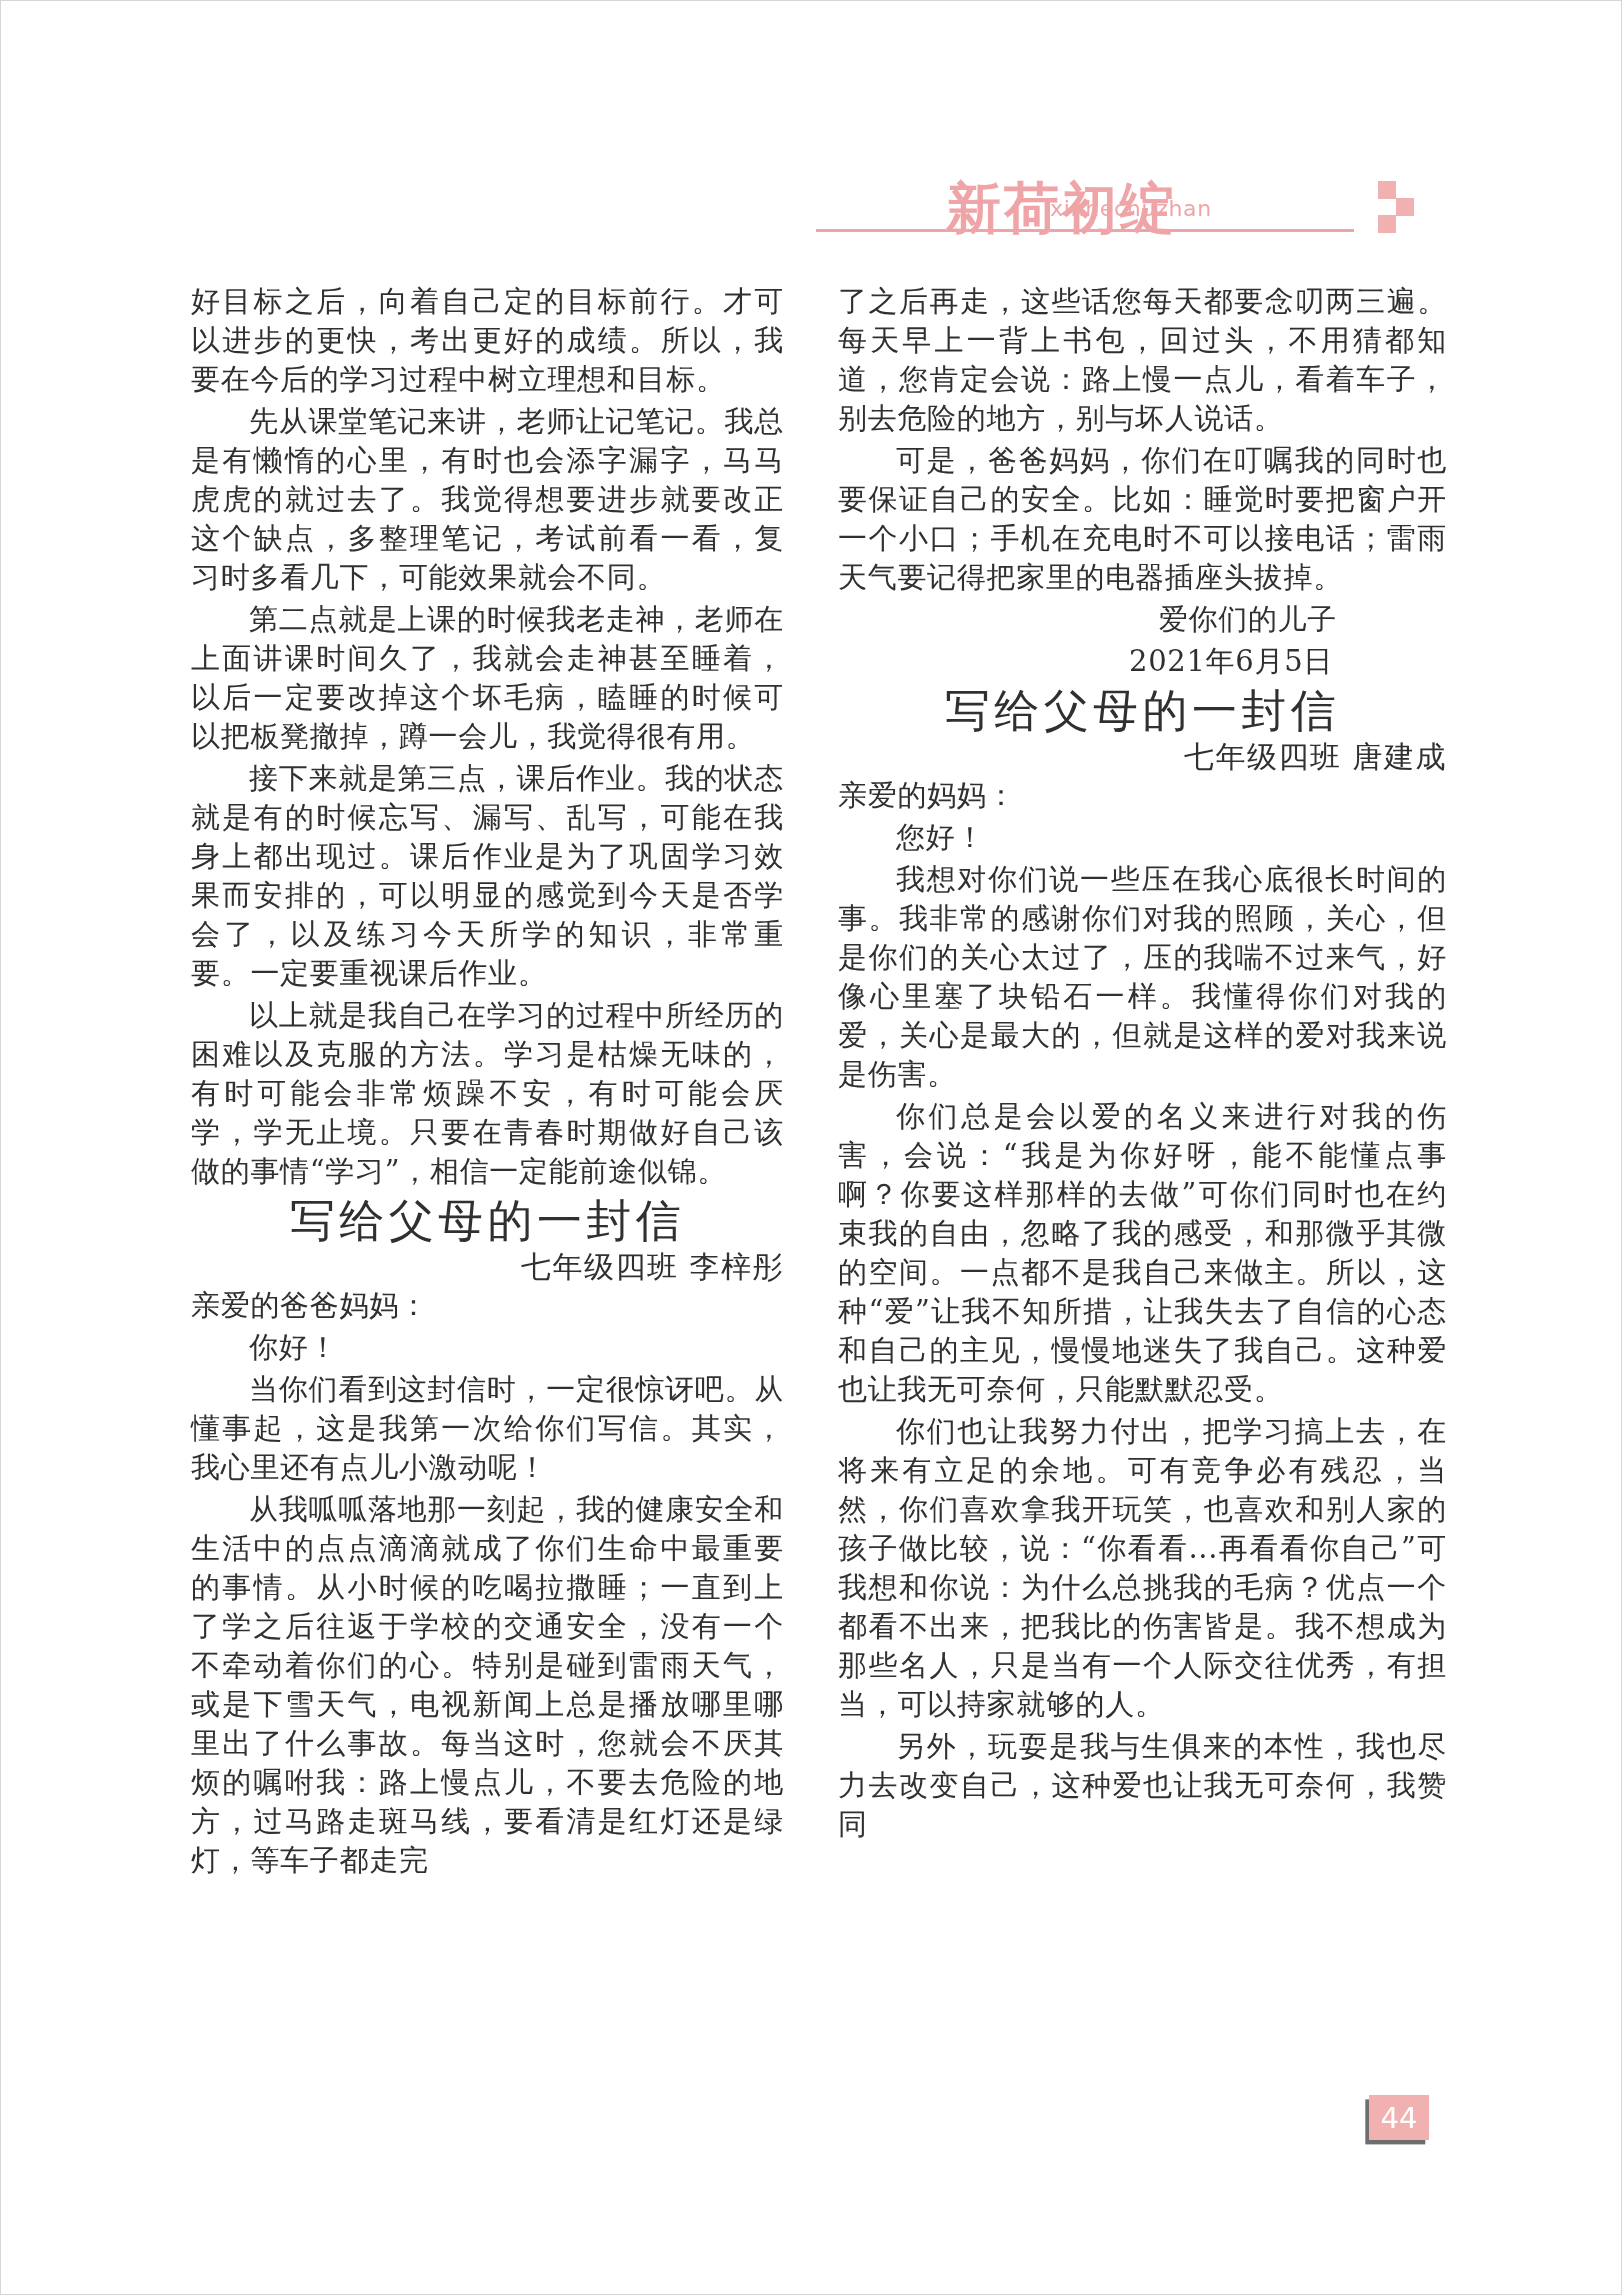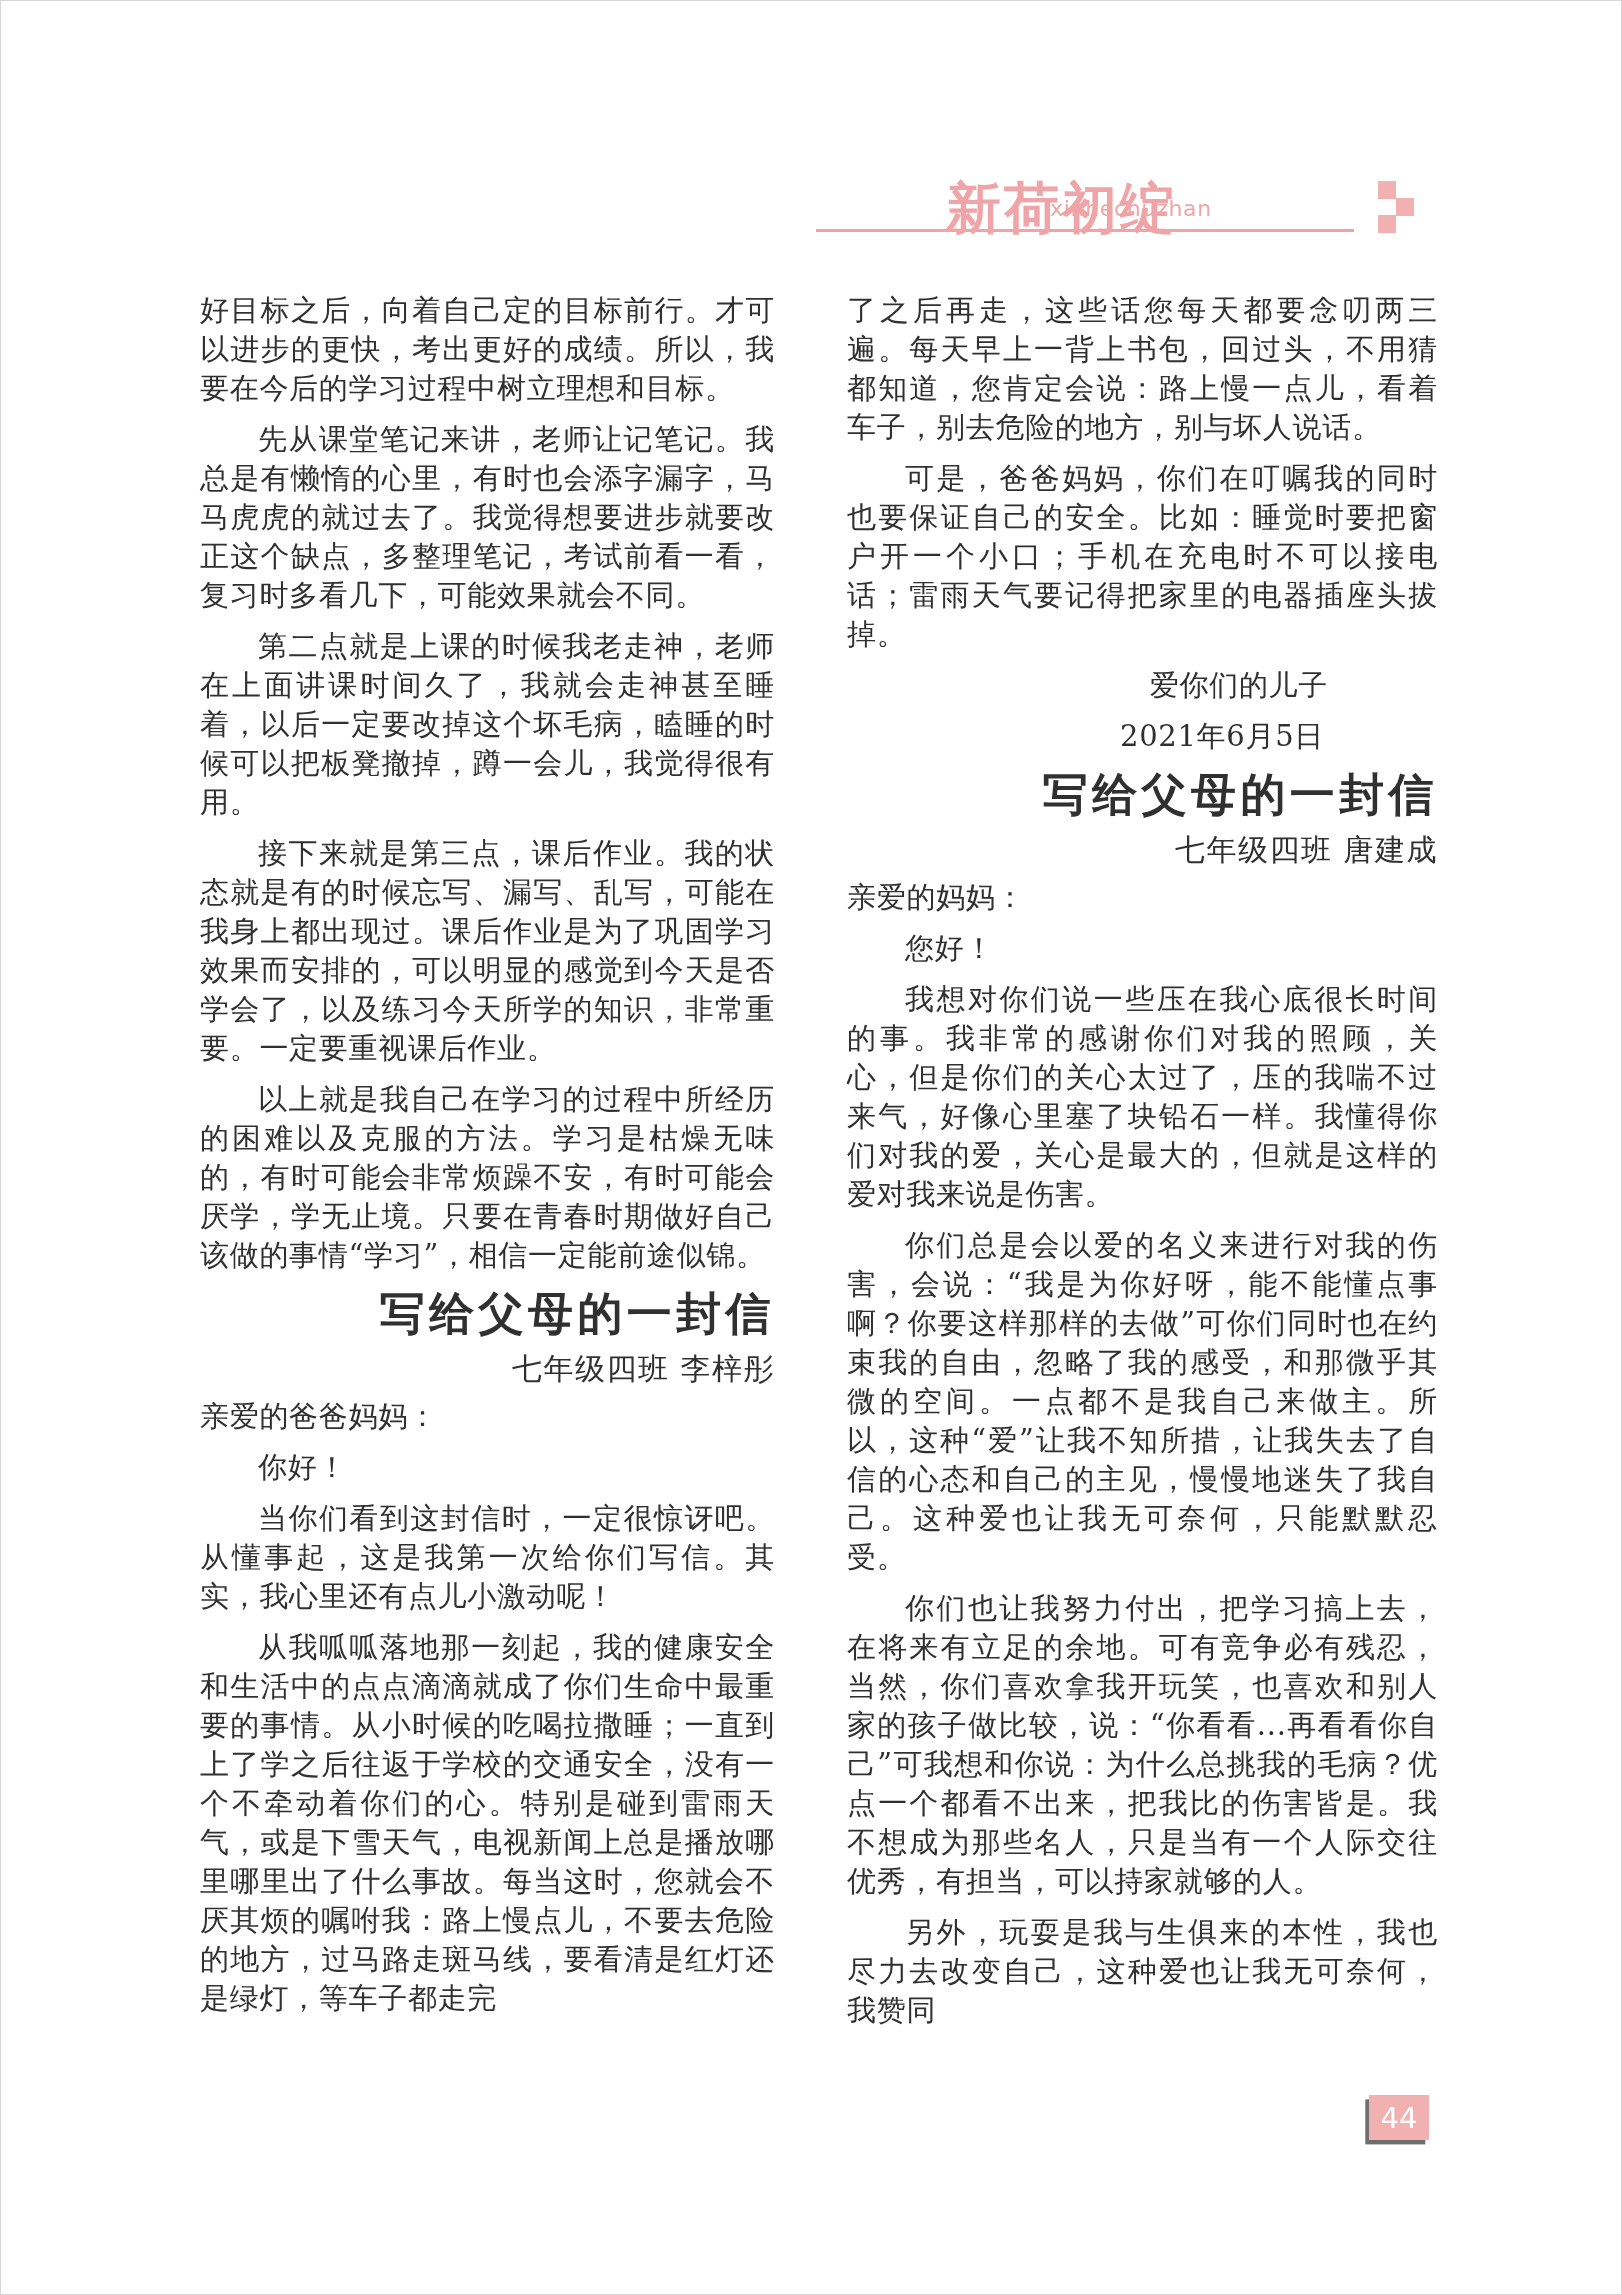--- a/index.html
+++ b/index.html
@@ -46,27 +46,27 @@
 
   
   .col{
     position:absolute;top:279px;
     font-size:29px;line-height:39px;letter-spacing:0.7px;
     color:var(--ink);
     text-align:justify;
   }
   .col-left{left:188px;width:599px;}
   .col-right{left:835px;width:615px;}
-  .col p{margin:12px;}
+  .col p{margin:3px;}
   .para{text-indent:2em;}
   .cont{text-indent:0;}
   .salutation{text-indent:0;}
 
   .article-title{
-    text-align:right;font-weight:bold;
+    text-align:center;font-weight:normal;
     font-size:45px;letter-spacing:4.4px;line-height:54px;
     text-indent:0;
   }
   .byline{
     text-align:right;font-size:30px;line-height:32px;
     letter-spacing:1.5px;text-indent:0;
   }
   .lt-title{margin-top:171px;}
   .lt-byline{margin-top:17.5px;}
   .lt-salutation{margin-top:77px;}

